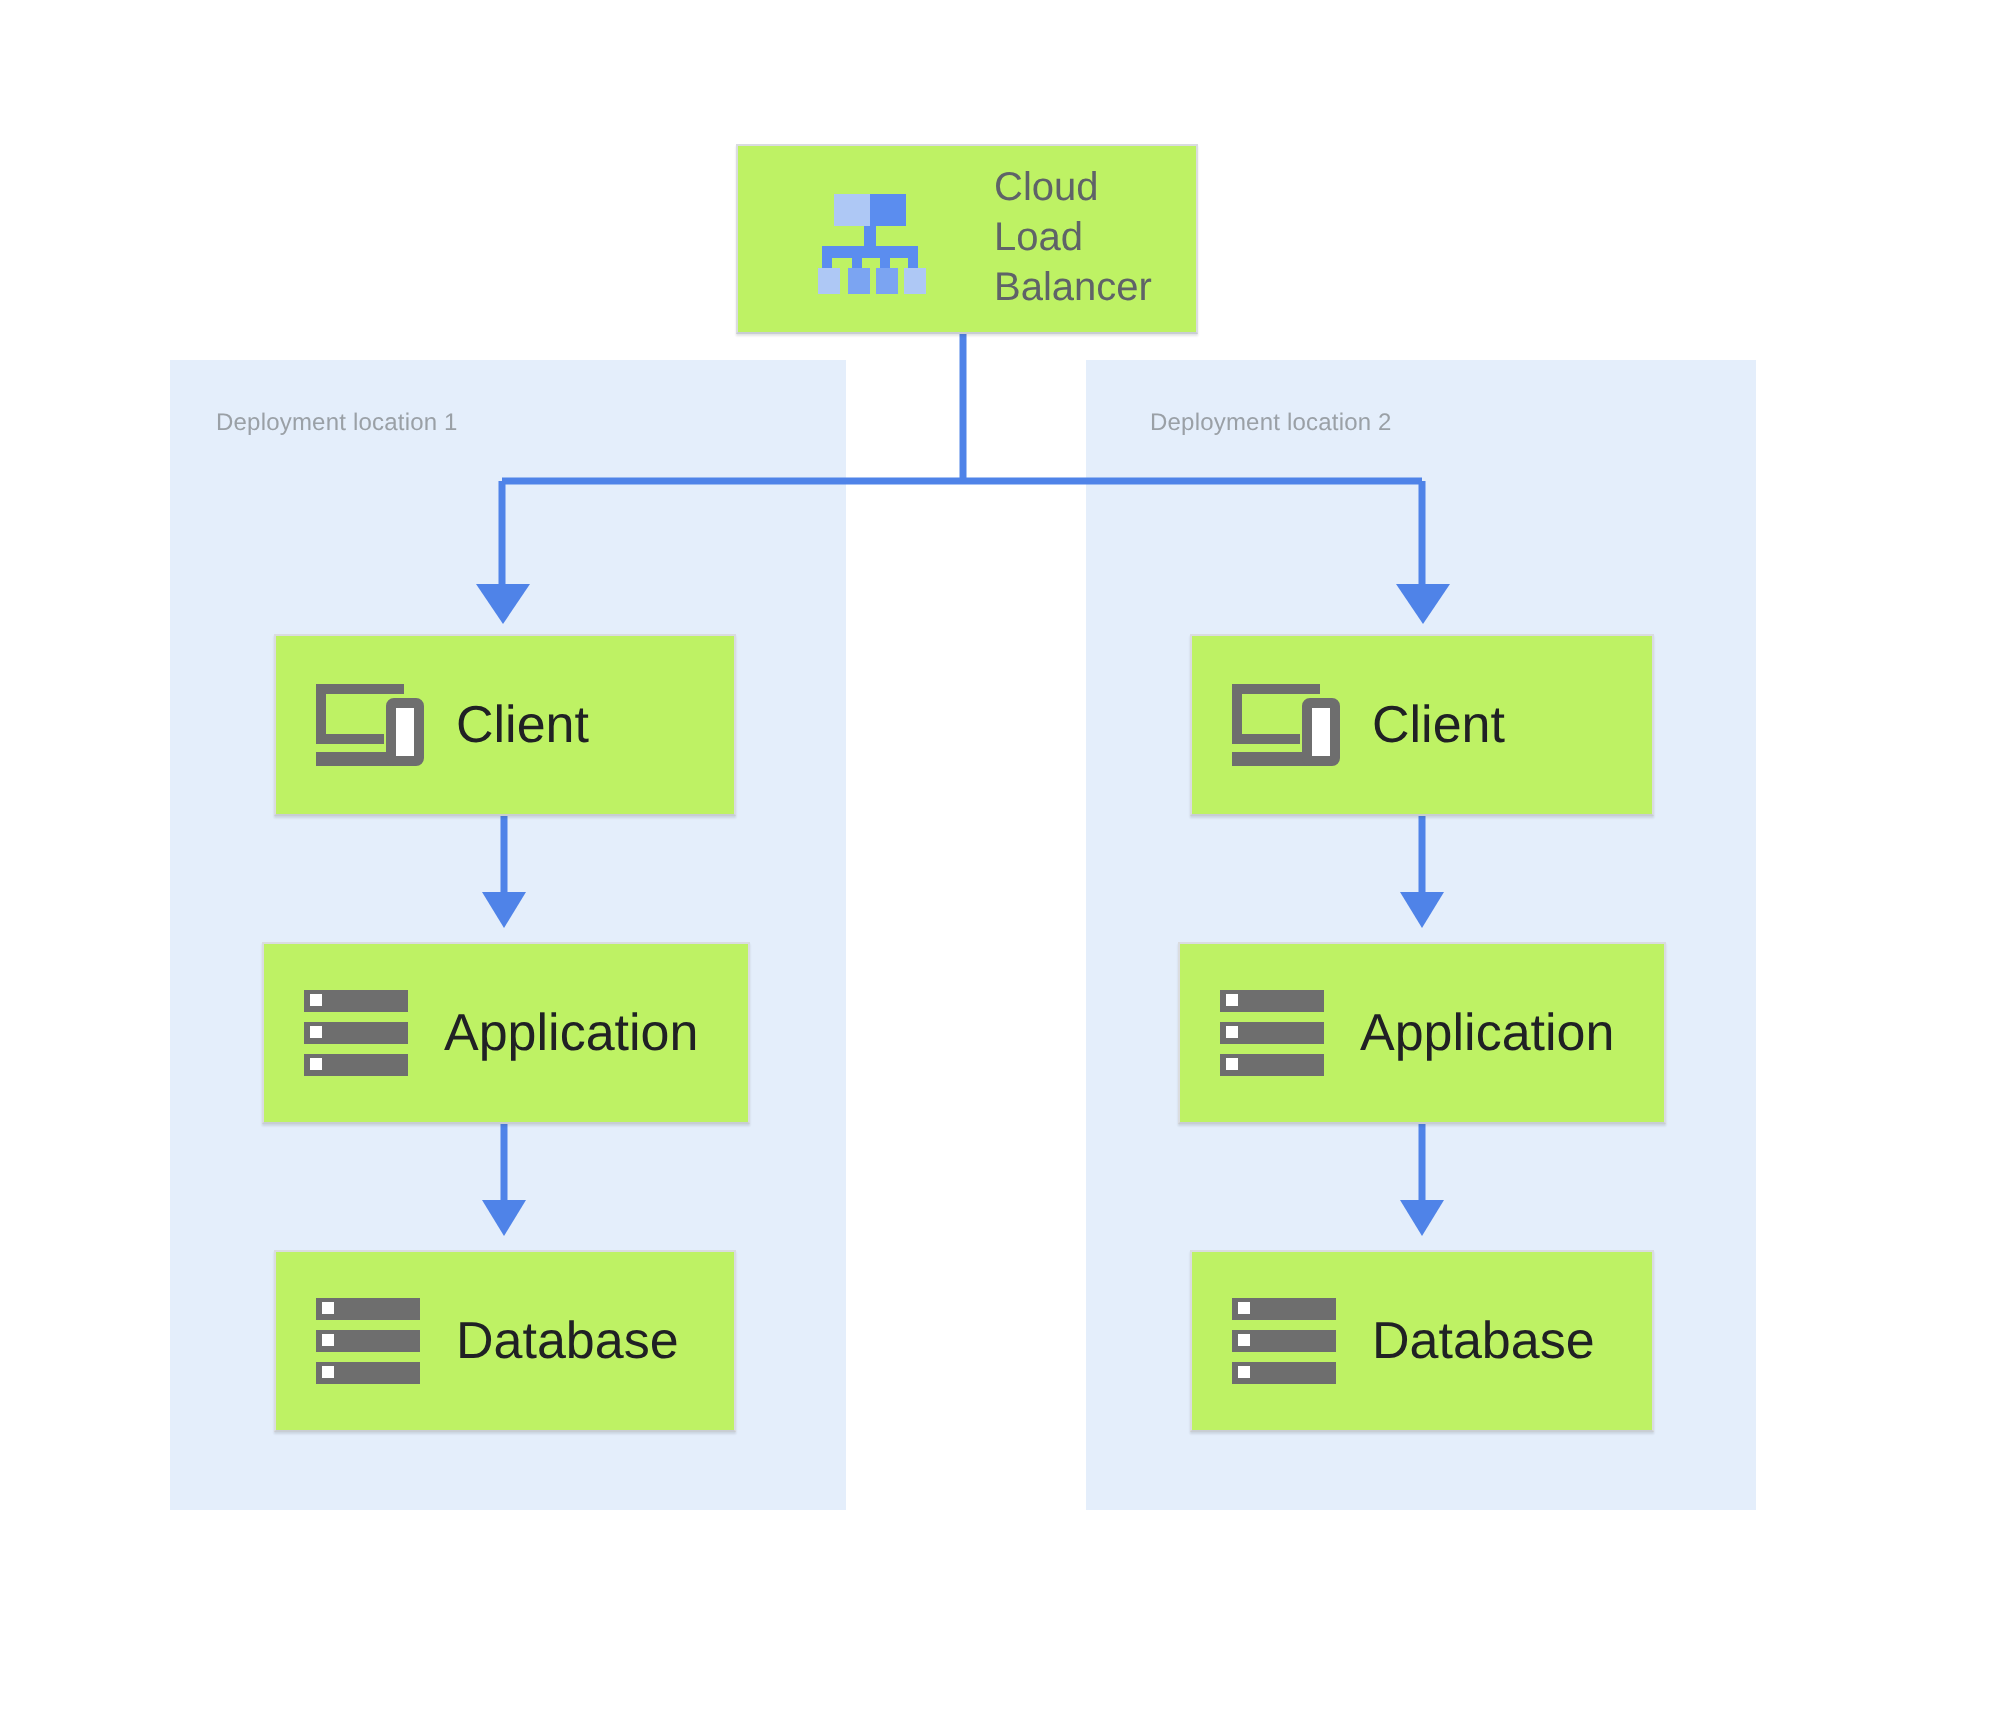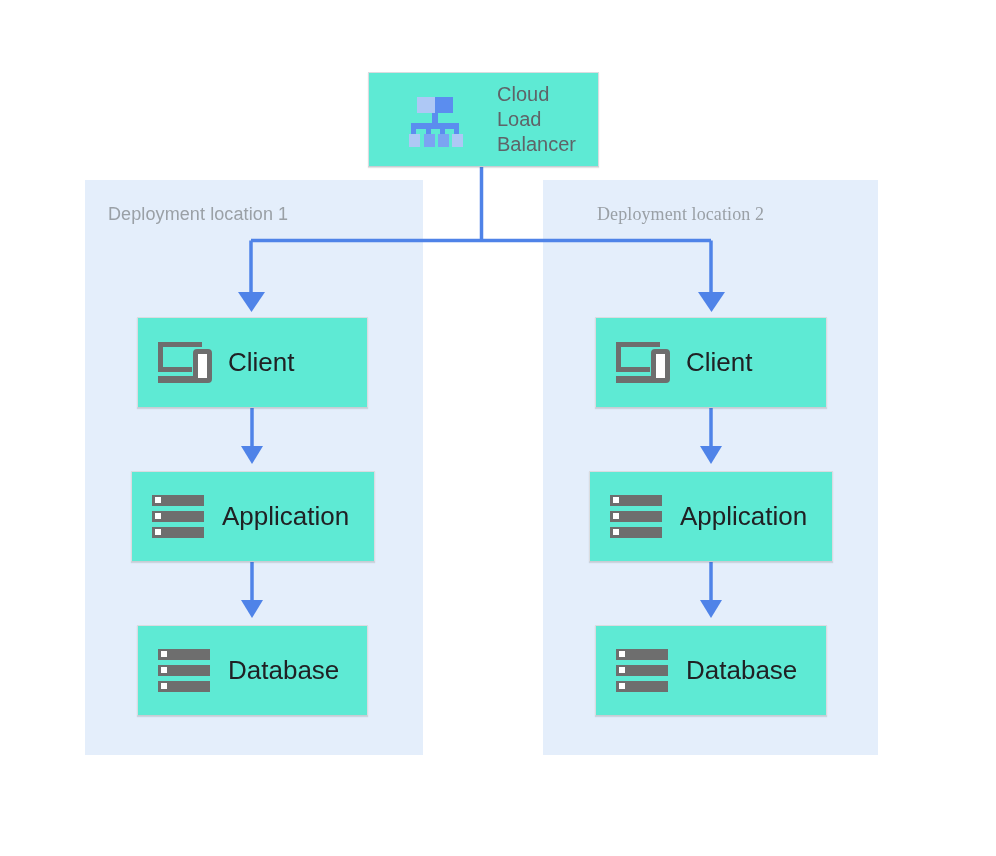--- a/index.html
+++ b/index.html
@@ -26,32 +26,32 @@
   .zone {
     position: absolute;
     background: #e4eefb;
   }
   #zone-1 { left: 85px;  top: 180px; width: 338px; height: 575px; }
   #zone-2 { left: 543px; top: 180px; width: 335px; height: 575px; }
 
   .zone-label {
     position: absolute;
     top: 204px;
-    font-size: 18px;
+    font-size: 12px;
     color: #9aa0a6;
     letter-spacing: 0.1px;
     white-space: nowrap;
   }
   #zone-label-1 { left: 108px; }
-  #zone-label-2 { left: 597px; font-family: Liberation Serif, serif; }
+  #zone-label-2 { left: 575px; }
 
   
   .node {
     position: absolute;
-    background: #5eead4;
+    background: #bef264;
     border: 1px solid #dadce0;
     border-bottom-color: #c8cdd3;
     box-shadow: 0 1px 1px rgba(60,64,67,0.14);
     box-sizing: border-box;
     display: flex;
     align-items: center;
   }
 
   .node-label {
     font-size: 26px;

